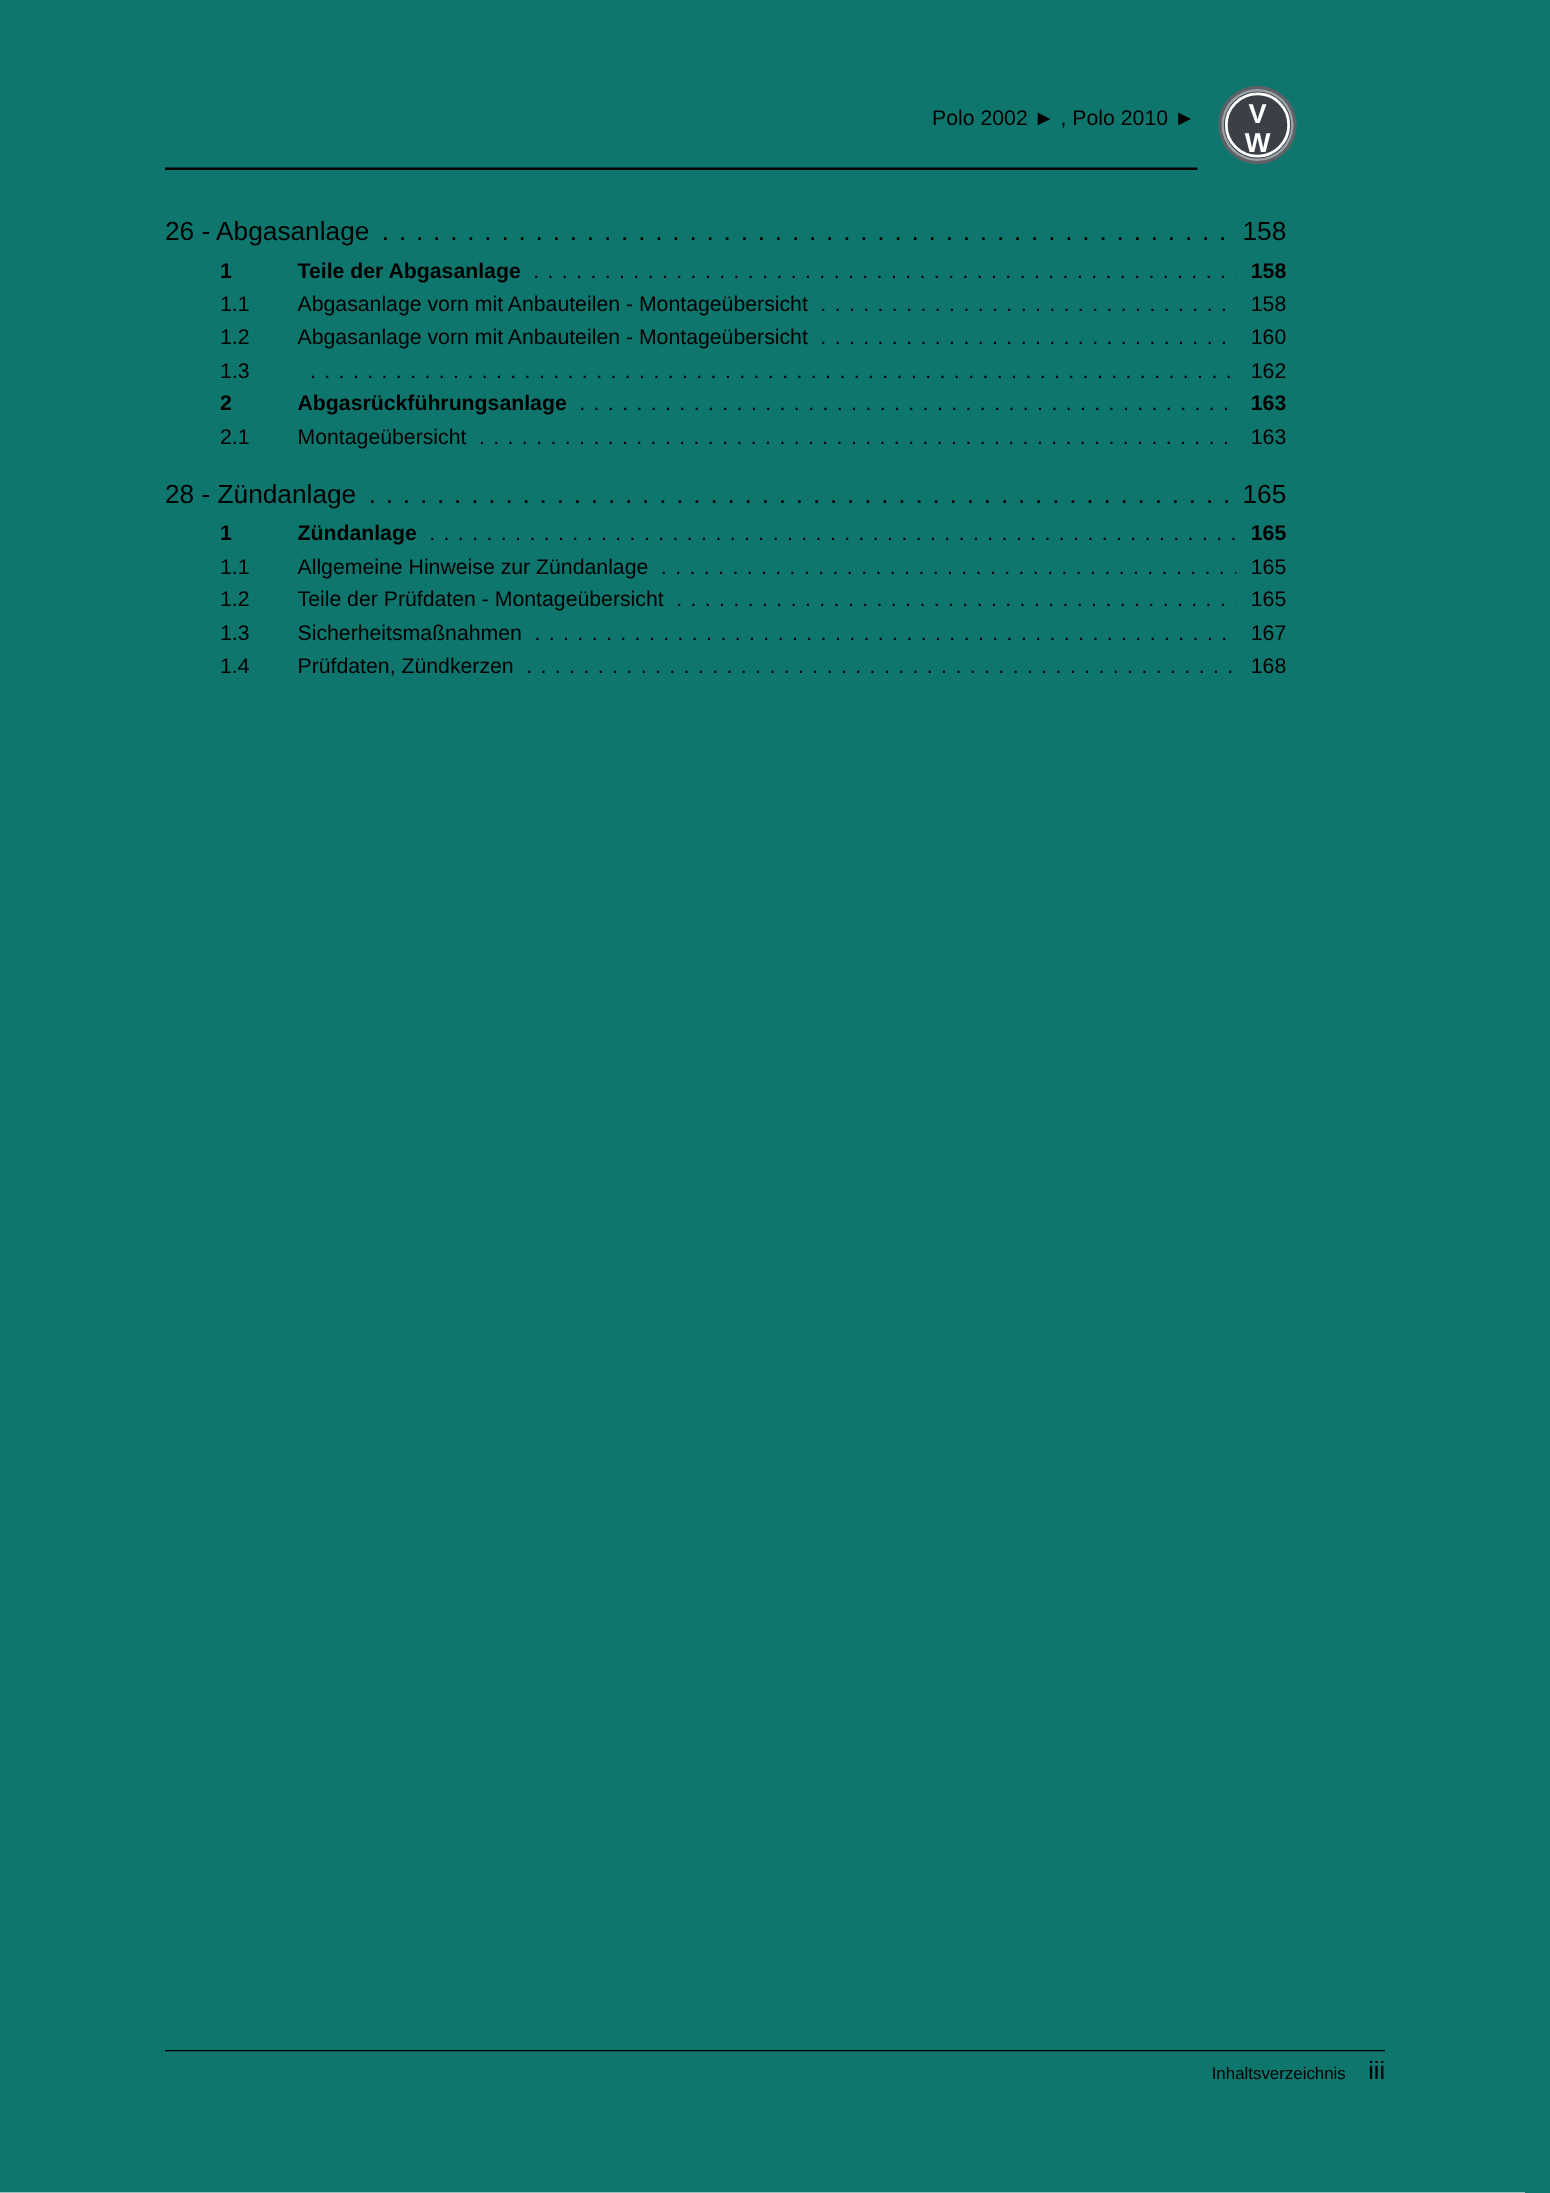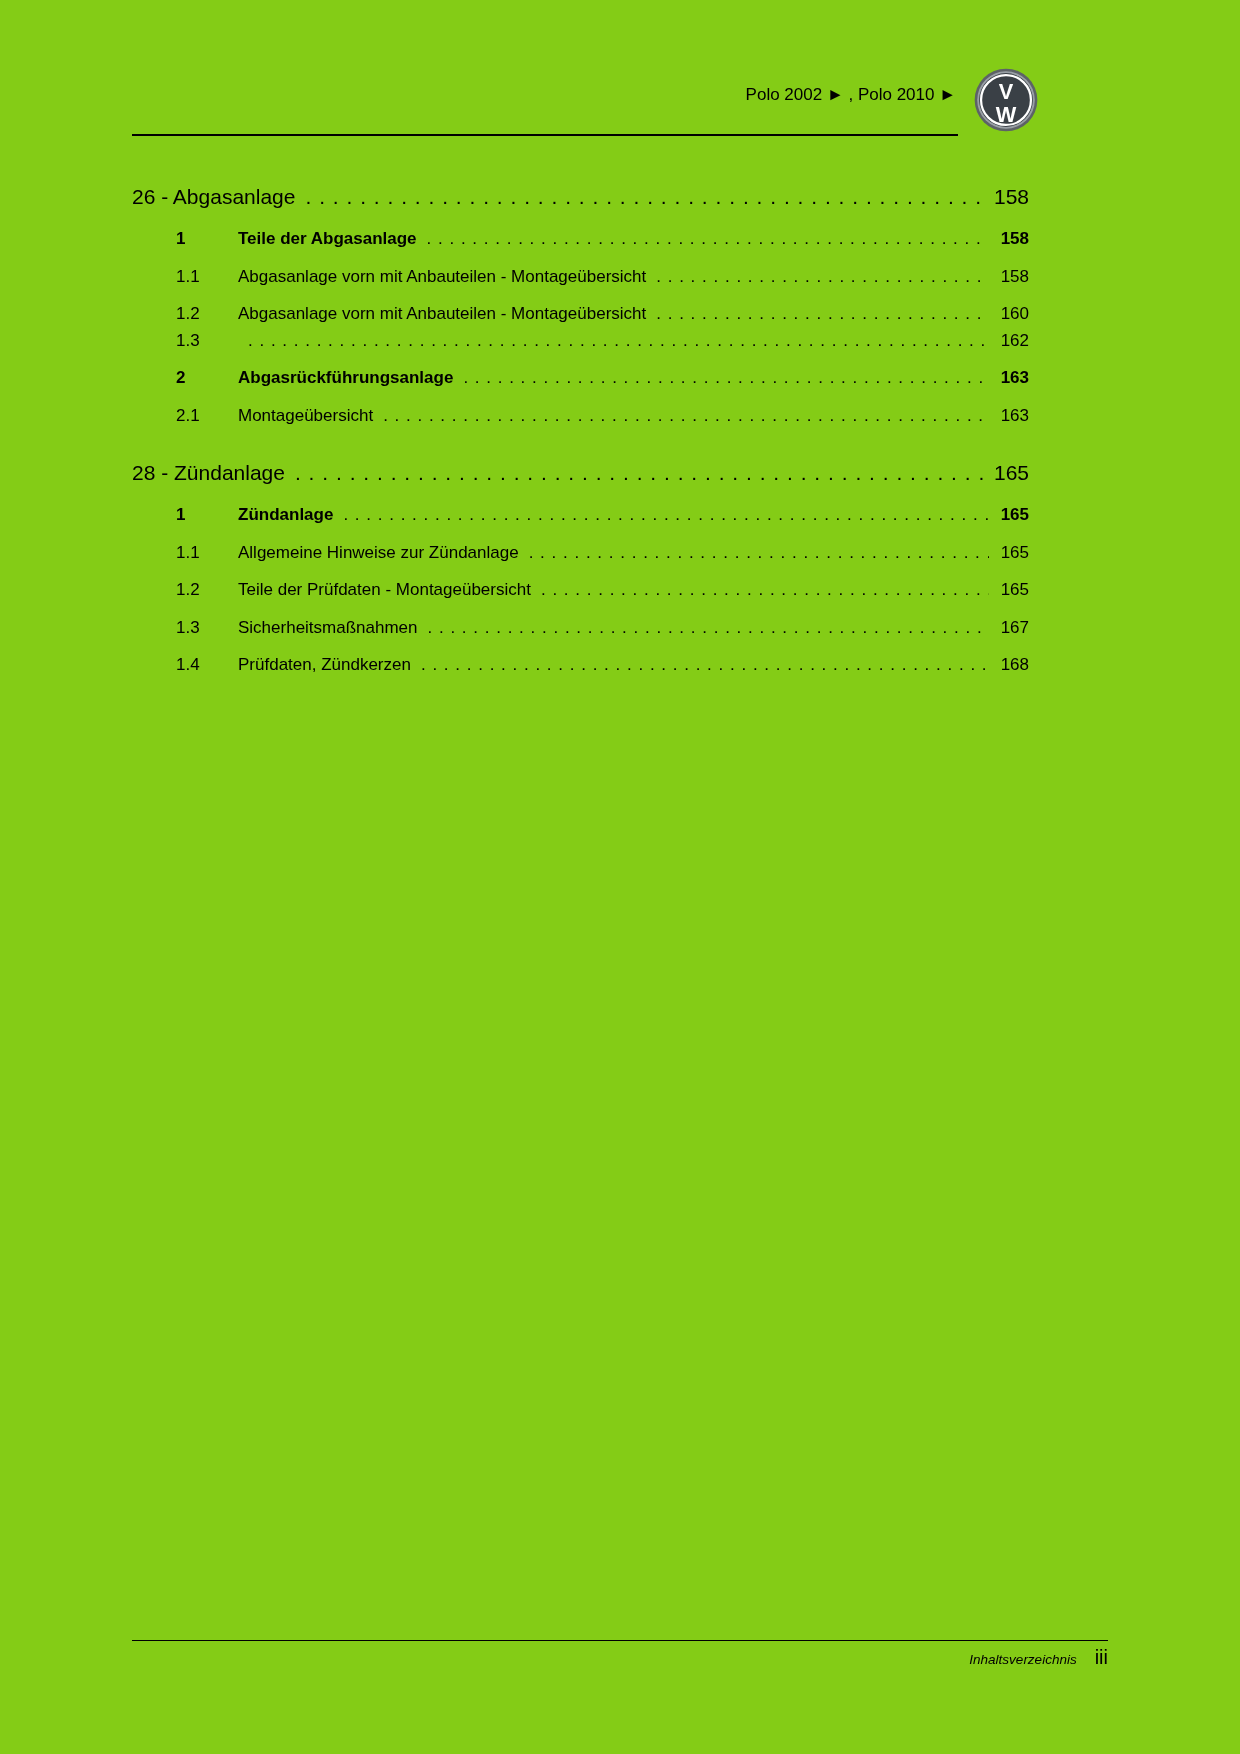--- a/index.html
+++ b/index.html
@@ -1,21 +1,21 @@
 <!DOCTYPE html>
 <html><head>
 <meta charset="utf-8">
 <style>
   * { margin: 0; padding: 0; box-sizing: border-box; }
   html, body { background: #ffffff; }
   .page {
     position: relative;
     width: 1240px;
     height: 1754px;
-    background: #84cc16;
+    background: #0f766e;
     color: #000000;
     font-family: "Liberation Sans", "DejaVu Sans", sans-serif;
     overflow: hidden;
   }
 
   
   .header-text {
     position: absolute;
     top: 82px;
     left: 132px;
@@ -58,21 +58,21 @@
     margin-bottom: 3px;
   }
   .chapter-row ~ .chapter-row { margin-top: 17px; justify-content: center; }
   .entry-row {
     font-size: 17px;
     line-height: 26.5px;
     padding-left: 44px;
   }
   .entry-row.bold { font-weight: bold; }
   .entry-row .num { flex: 0 0 62px; }
-  .title, .ch-title { flex: 0 1 auto; white-space: nowrap; margin-top: 11px; }
+  .title, .ch-title { flex: 0 1 auto; white-space: nowrap; }
   .leader {
     flex: 1 1 20px;
     min-width: 20px;
     overflow: hidden;
     white-space: nowrap;
     margin: 0 4px 0 10px;
     font-weight: normal;
     letter-spacing: 1px;
   }
   .page-num {
@@ -92,21 +92,21 @@
   .footer {
     position: absolute;
     top: 1646px;
     left: 132px;
     width: 976px;
     display: flex;
     justify-content: flex-end;
     align-items: baseline;
     gap: 18px;
   }
-  .footer-label { font-size: 13.5px; font-style: italic; }
+  .footer-label { font-size: 13.5px; }
   .footer-page { font-size: 20px; }
 </style>
 </head>
 <body>
 
 <div class="page">
 
   <div class="header-text">
     <div>Polo 2002 ► , Polo 2010 ►</div>
   </div>

